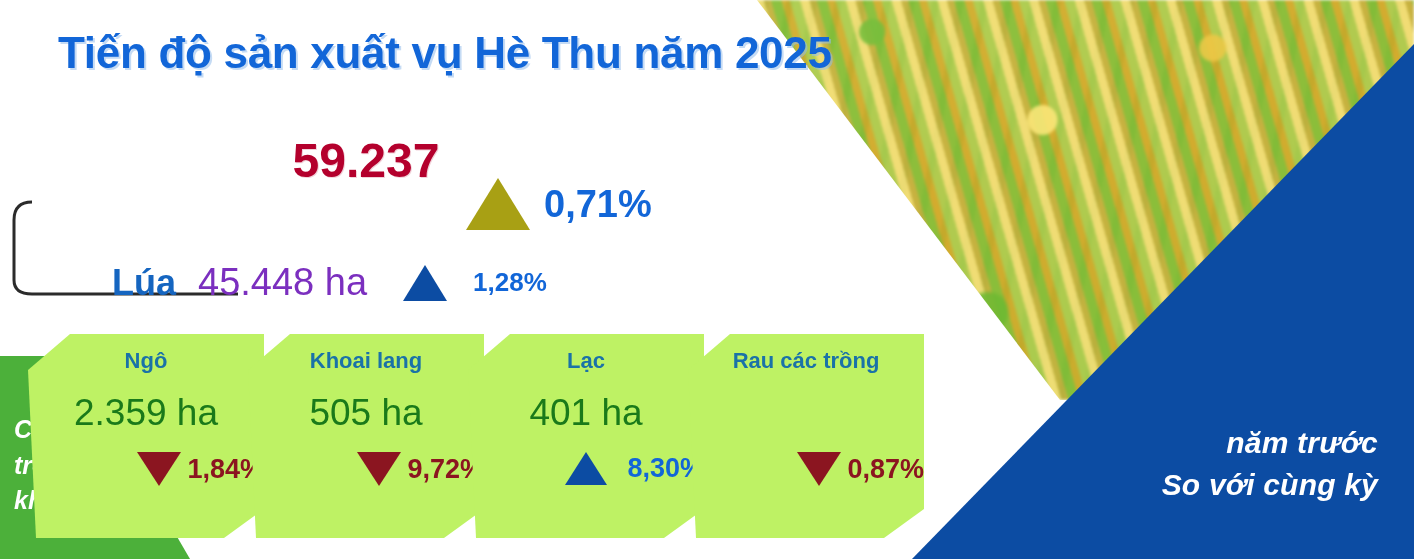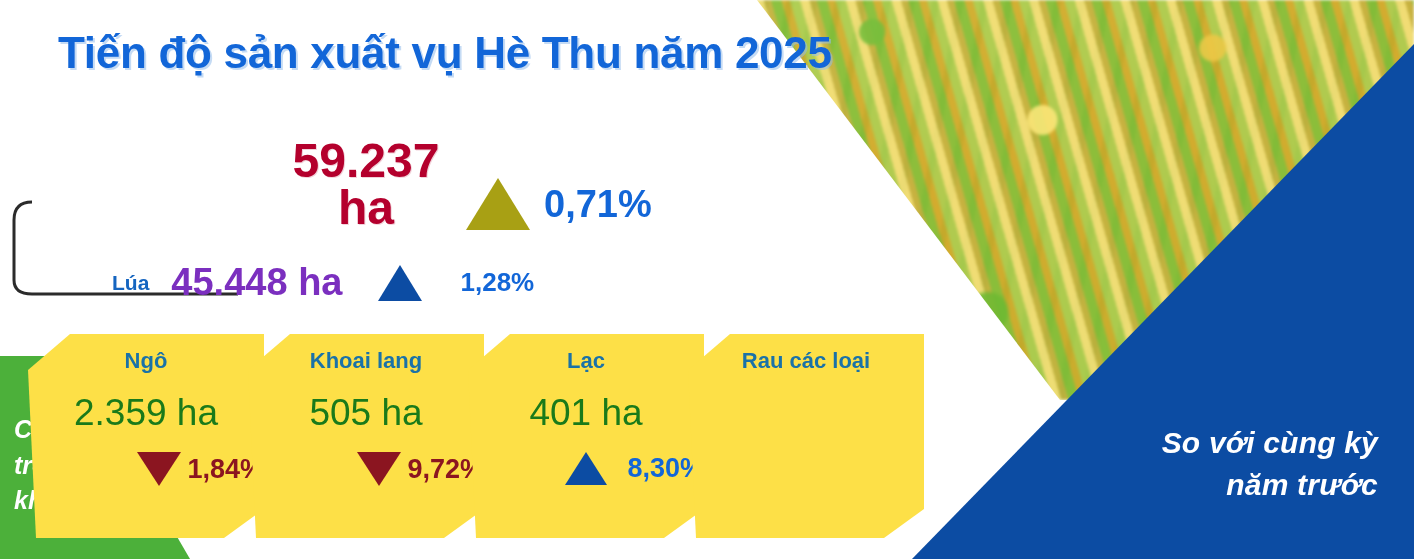--- a/index.html
+++ b/index.html
@@ -74,43 +74,43 @@
   .delta-annual{
     position:absolute;left:466px;top:178px;display:flex;align-items:center;gap:14px;
   }
   .tri-up-olive{
     width:0;height:0;border-left:32px solid transparent;border-right:32px solid transparent;
     border-bottom:52px solid #a8a014;
   }
   .pct-blue-lg{font-size:38px;font-weight:bold;color:#1266d8;}
 
   .row-rice{position:absolute;left:112px;top:261px;display:flex;align-items:center;gap:22px;}
-  .lbl-rice{font-size:21px;font-weight:bold;color:#1565c0;}
-  .val-rice{font-size:38px;font-weight:bold;color:#7b2fbf;}
+  .lbl-rice{font-size:36px;font-weight:bold;color:#1565c0;}
+  .val-rice{font-size:38px;font-weight:normal;color:#7b2fbf;}
   .tri-up-blue{
     width:0;height:0;border-left:22px solid transparent;border-right:22px solid transparent;
     border-bottom:36px solid #0c4ca3;margin-left:14px;
   }
-  .pct-blue-sm{font-size:26px;font-weight:bold;color:#1266d8;margin-left:16px;}
+  .pct-blue-sm{font-size:26px;font-weight:bold;color:#1266d8;margin-left:4px;}
 
   
   .green-corner{
     position:absolute;left:0;top:356px;width:190px;height:203px;
     clip-path:polygon(0 0, 72px 0, 190px 203px, 0 203px);
     background:#4cb03a;
   }
   .green-corner-text{
     position:absolute;left:14px;top:412px;width:96px;
     color:#ffffff;font-style:italic;font-weight:bold;font-size:25px;line-height:1.42;
   }
 
   
   .card{
     position:absolute;top:334px;width:236px;height:225px;
-    background:#fde047;
+    background:#bef264;
     clip-path:polygon(42px 0, 236px 0, 236px 175px, 196px 204px, 8px 204px, 0 36px);
   }
   .card .c-label{
     position:absolute;top:14px;left:0;width:236px;text-align:center;
     font-size:22px;font-weight:bold;color:#1a72a8;
   }
   .card .c-value{
     position:absolute;top:58px;left:0;width:236px;text-align:center;
     font-size:37px;font-weight:normal;color:#1a7a1a;
   }
@@ -131,34 +131,33 @@
 </style>
 </head>
 <body>
 
 <div id="stage">
 
   <div class="photo"></div>
 
   <div class="blue-panel"></div>
   <div class="blue-panel-text">
+    <div>năm trước</div>
     <div>So với cùng kỳ</div>
-    <div>năm trước</div>
   </div>
 
   <div class="title">Tiến độ sản xuất vụ Hè Thu năm 2025</div>
 
   <svg class="bracket" viewBox="0 0 250 104">
     <path d="M 26 6 Q 8 6 8 24 L 8 84 Q 8 98 26 98 L 232 98" fill="none" stroke="#2b2b2b" stroke-width="3"></path>
   </svg>
 
 
   <div class="val-annual">
     <div>59.237</div>
-    <div>ha</div>
   </div>
 
   <div class="delta-annual">
     <span class="tri-up-olive"></span>
     <span class="pct-blue-lg">0,71%</span>
   </div>
 
   <div class="row-rice">
     <span class="lbl-rice">Lúa</span>
     <span class="val-rice">45.448 ha</span>
@@ -190,16 +189,20 @@
   <div class="card" style="left:468px;">
     <div class="c-label">Lạc</div>
     <div class="c-value">401 ha</div>
     <div class="c-delta">
       <span class="tri-up-sm"></span>
       <span class="pct-up">8,30%</span>
     </div>
   </div>
 
   <div class="card" style="left:688px;">
-    <div class="c-label">Rau các loại</div>
+    <div class="c-label">Rau các trồng</div>
+    <div class="c-delta">
+      <span class="tri-dn"></span>
+      <span class="pct-dn">0,87%</span>
+    </div>
   </div>
 
 </div>
 
 </body></html>

